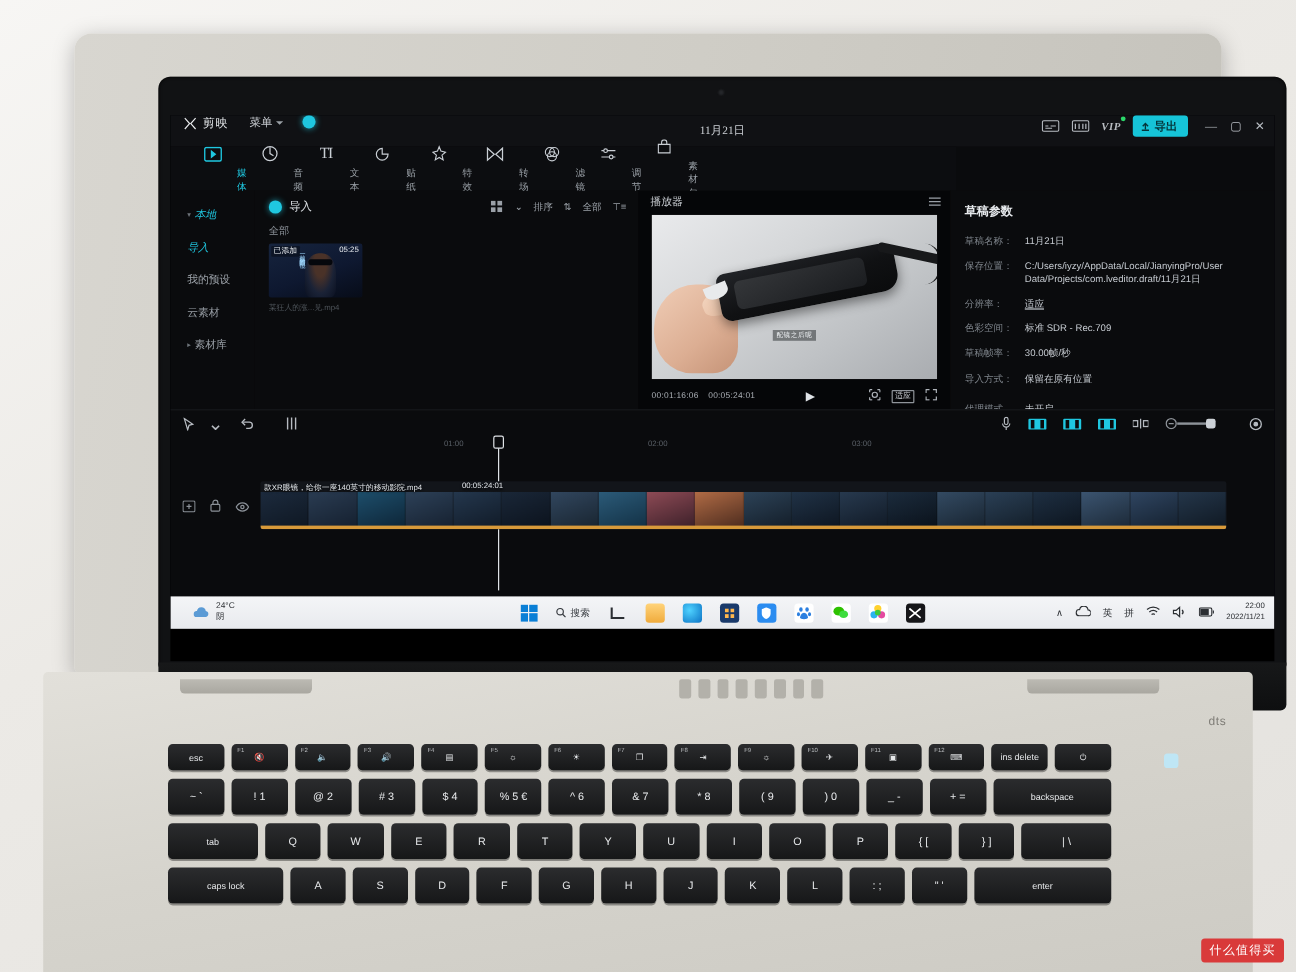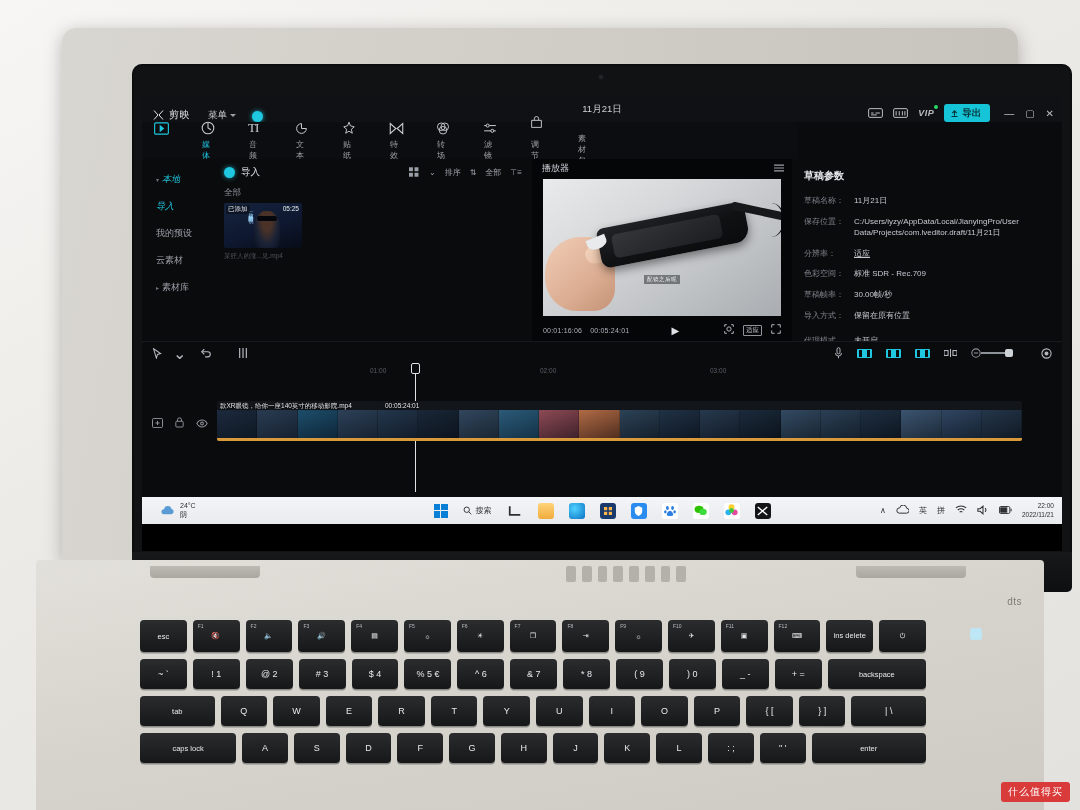--- a/index.html
+++ b/index.html
@@ -38,21 +38,21 @@
 
   
   .screen {
     position:absolute; left:80px; top:68px; width:920px; height:455px;
     background:#000; overflow:hidden;
   }
   .app { position:absolute; inset:0 0 27px 0; background:#0a0b0d; color:#cfd3d8; }
 
   
   .topbar { position:absolute; left:0; top:0; width:920px; height:26px;
-    background:#101114; display:flex; align-items:flex-end; }
+    background:#101114; display:flex; align-items:flex-start;font-family:Liberation Serif, serif; }
   .brand { display:flex; align-items:center; gap:4px; margin-left:10px; }
   .brand-mark { width:13px; height:12px; color:#e8eaec; }
   .brand-text { font-size:10px; color:#e3e6e9; letter-spacing:.5px; }
   .menu-btn { margin-left:18px; font-size:9.5px; color:#c6cacf; display:flex;
     align-items:center; gap:3px; }
   .caret { width:0;height:0;border-left:3px solid transparent;
     border-right:3px solid transparent;border-top:3.5px solid #9aa0a6; }
   .sync-dot { margin-left:16px; width:11px; height:11px; border-radius:50%;
     background:#1fc7e0; box-shadow:0 0 5px rgba(31,199,224,.8); }
   .title-center { position:absolute; left:0; right:0; top:0; height:26px;
@@ -68,21 +68,21 @@
   .export-btn { background:#16c4d8; color:#05343a; font-size:9.5px;
     border-radius:3px; padding:2.5px 9px 2.5px 6px; display:flex;
     align-items:center; gap:3px; font-weight:bold; }
   .winctl { display:flex; align-items:center; gap:11px; margin-left:4px;
     color:#b9bec4; font-size:10px; }
 
   
   .tooltabs { position:absolute; left:0; top:26px; width:655px; height:37px;
     background:#0c0d10; display:flex; align-items:center; padding-left:12px;
     gap:0; }
-  .ttab { width:47px; display:flex; flex-direction:column; align-items:flex-start;
+  .ttab { width:47px; display:flex; flex-direction:column; align-items:center;
     gap:3px; }
   .ttab .ic { height:15px; display:flex; align-items:center; color:#c9ced4; }
   .ttab .lb { font-size:8px; color:#9aa0a7;padding-left:48px; }
   .ttab.active .lb { color:#1fc7e0; }
   .ttab.active .ic { color:#1fc7e0; }
 
   
   .leftnav { position:absolute; left:0; top:63px; width:70px; bottom:0;
     background:#0a0b0d; padding-top:7px; }
   .lnav { font-size:9px; color:#9aa0a7; padding:7px 0 7px 14px;
@@ -240,21 +240,21 @@
   .dts { position:absolute; right:58px; top:596px; font-size:10px;
     color:#7e7c76; font-weight:normal; letter-spacing:.5px; }
   .powerled { position:absolute; right:98px; top:628px; width:12px; height:12px;
     border-radius:3px; background:#bfe6f5; }
   .kb { position:absolute; left:140px; top:620px; width:786px; }
   .krow { display:flex; gap:6px; margin-bottom:7px; }
   .key { background:linear-gradient(180deg,#2b2c2e,#161718); border-radius:4px;
     height:30px; display:flex; align-items:center; justify-content:center;
     color:#e7e9eb; font-size:9px; box-shadow:0 1.5px 0 rgba(0,0,0,.35);
     flex:1 1 0; position:relative; }
-  .key.f { height:32px; font-size:7px; }
+  .key.f { height:22px; font-size:7px; }
   .key .sup { position:absolute; left:5px; top:3px; font-size:5px; color:#b9bcbf; }
   .key .dual { display:flex; flex-direction:column; align-items:center;
     line-height:1.05; font-size:7.5px; }
   .key.wide1 { flex:1.6 1 0; } .key.wide2 { flex:2.1 1 0; }
   .key.wide3 { flex:2.5 1 0; } .key.lab { font-size:7.5px; }
 
   .watermark { position:absolute; right:10px; bottom:8px;
     background:#d93a3a; color:#fff; font-size:10px; padding:3px 7px;
     border-radius:3px; letter-spacing:1px; }
 </style>

